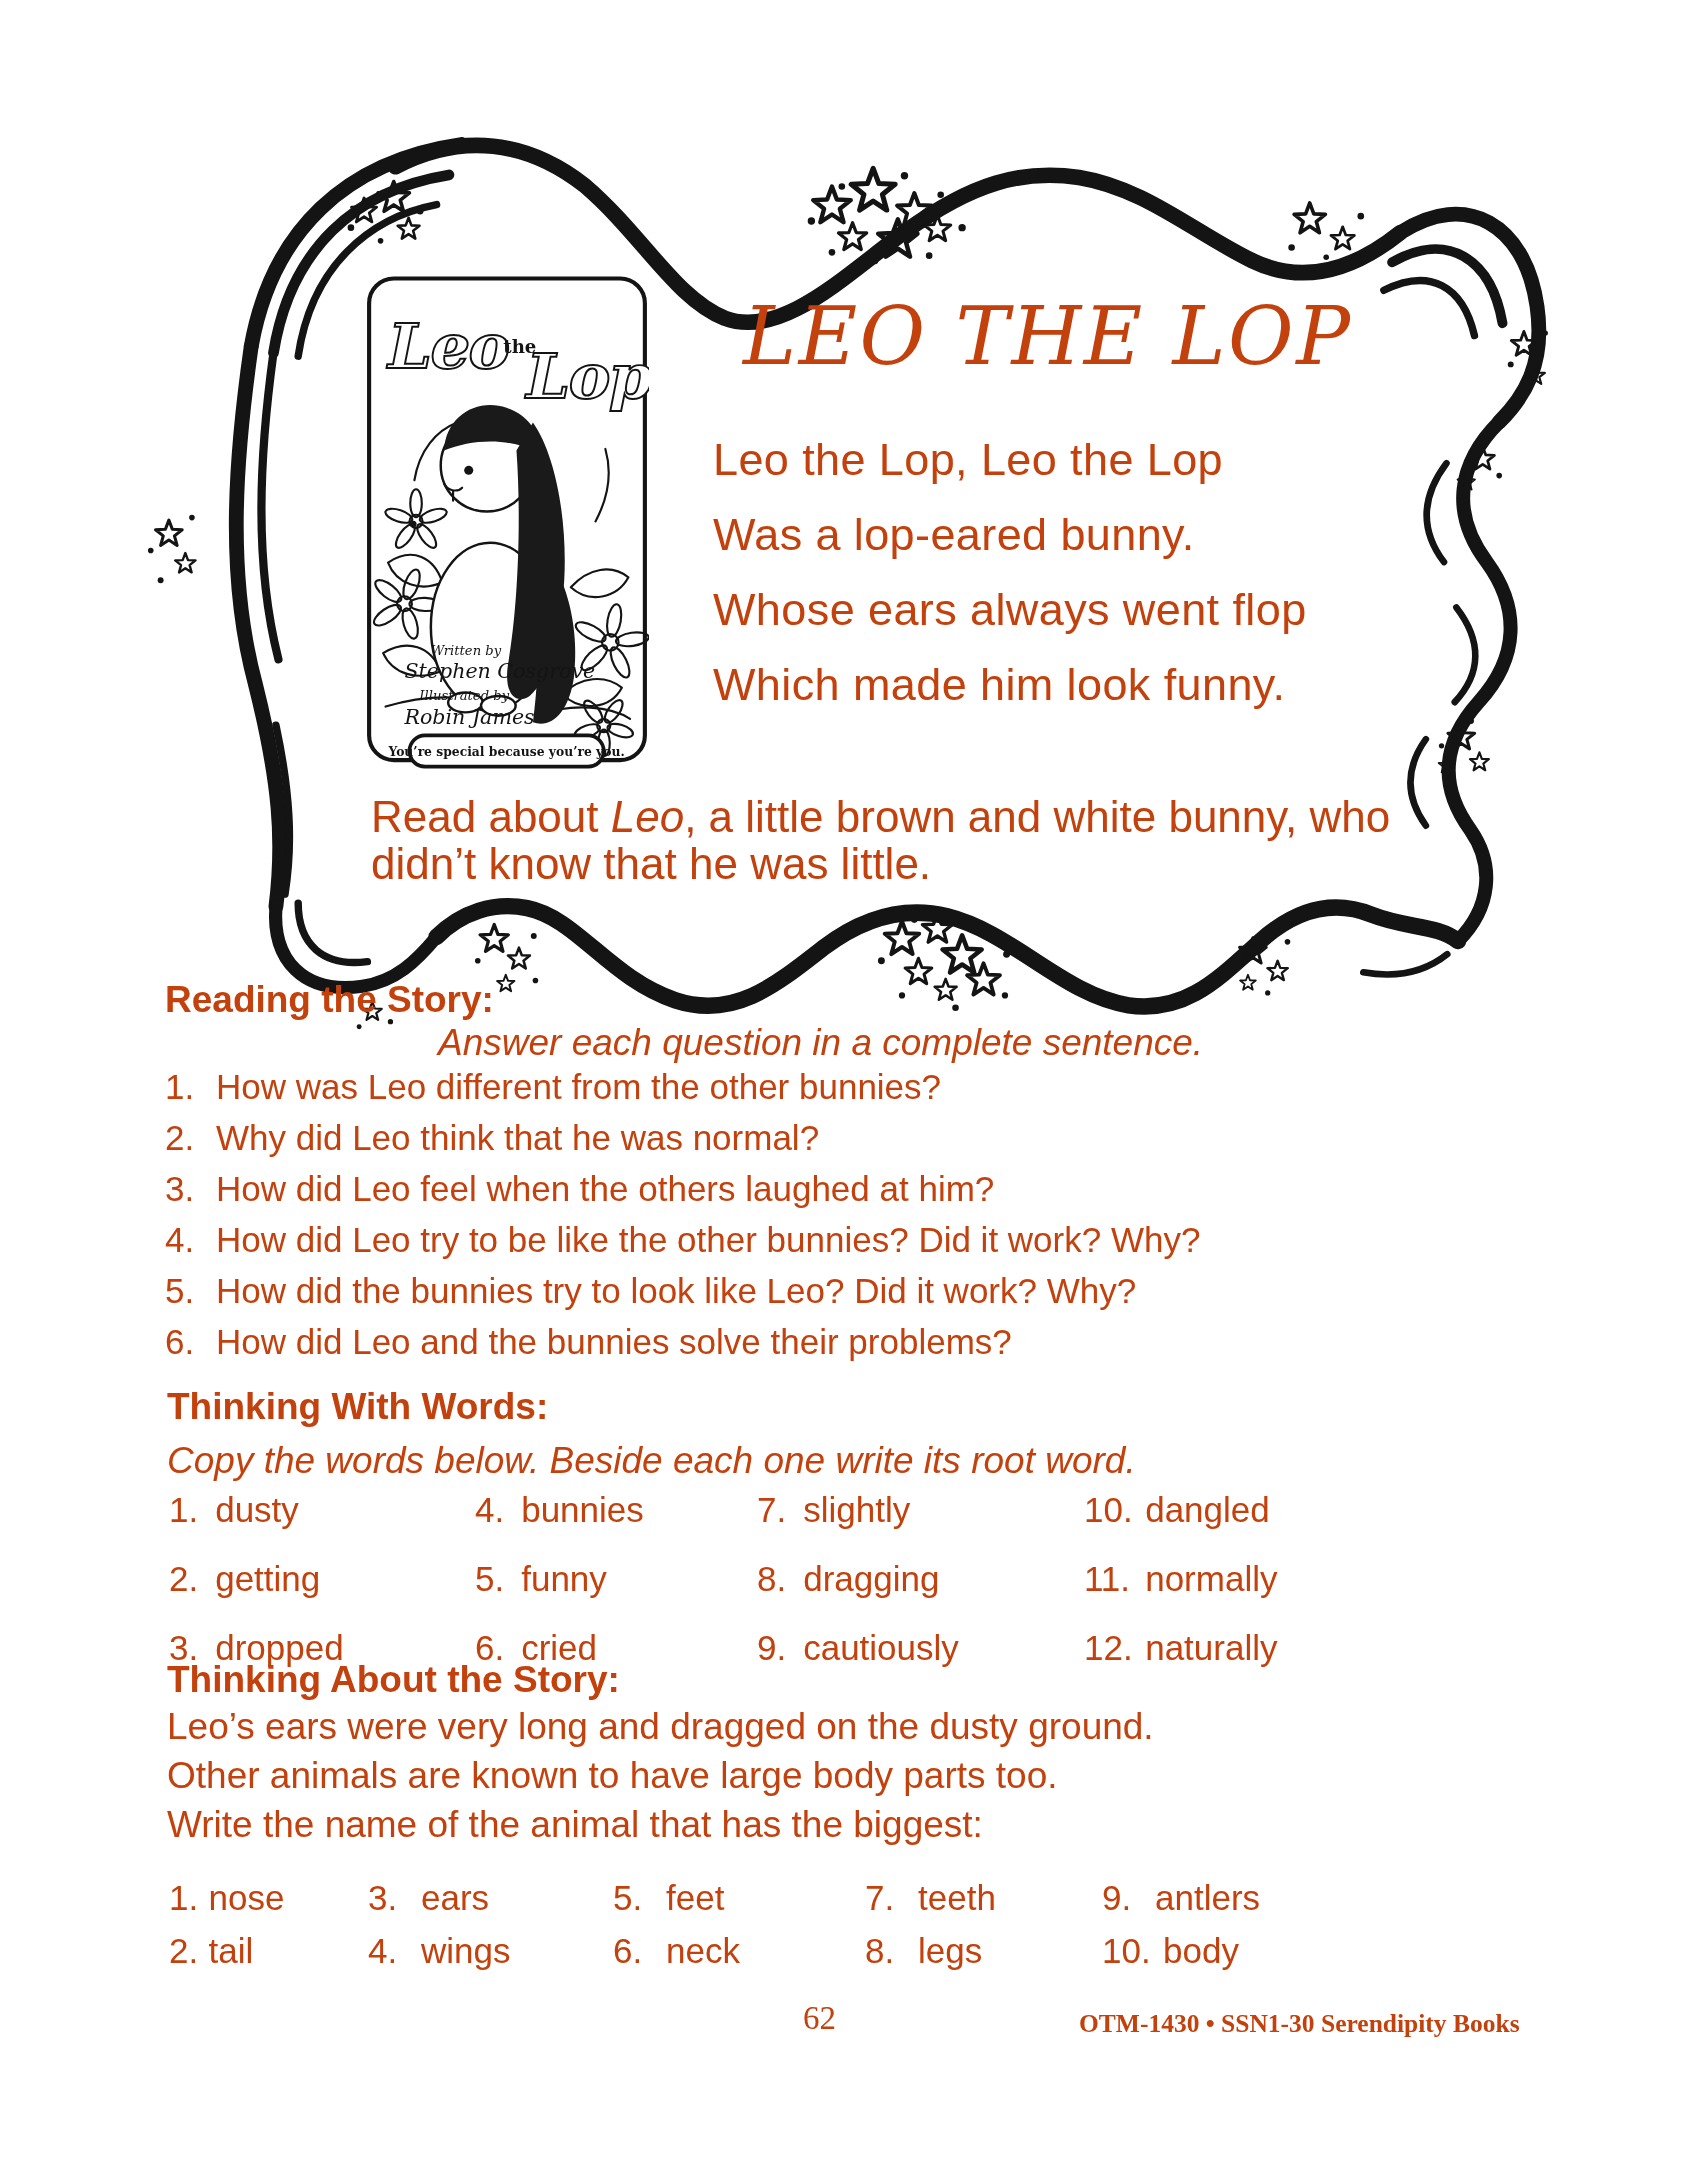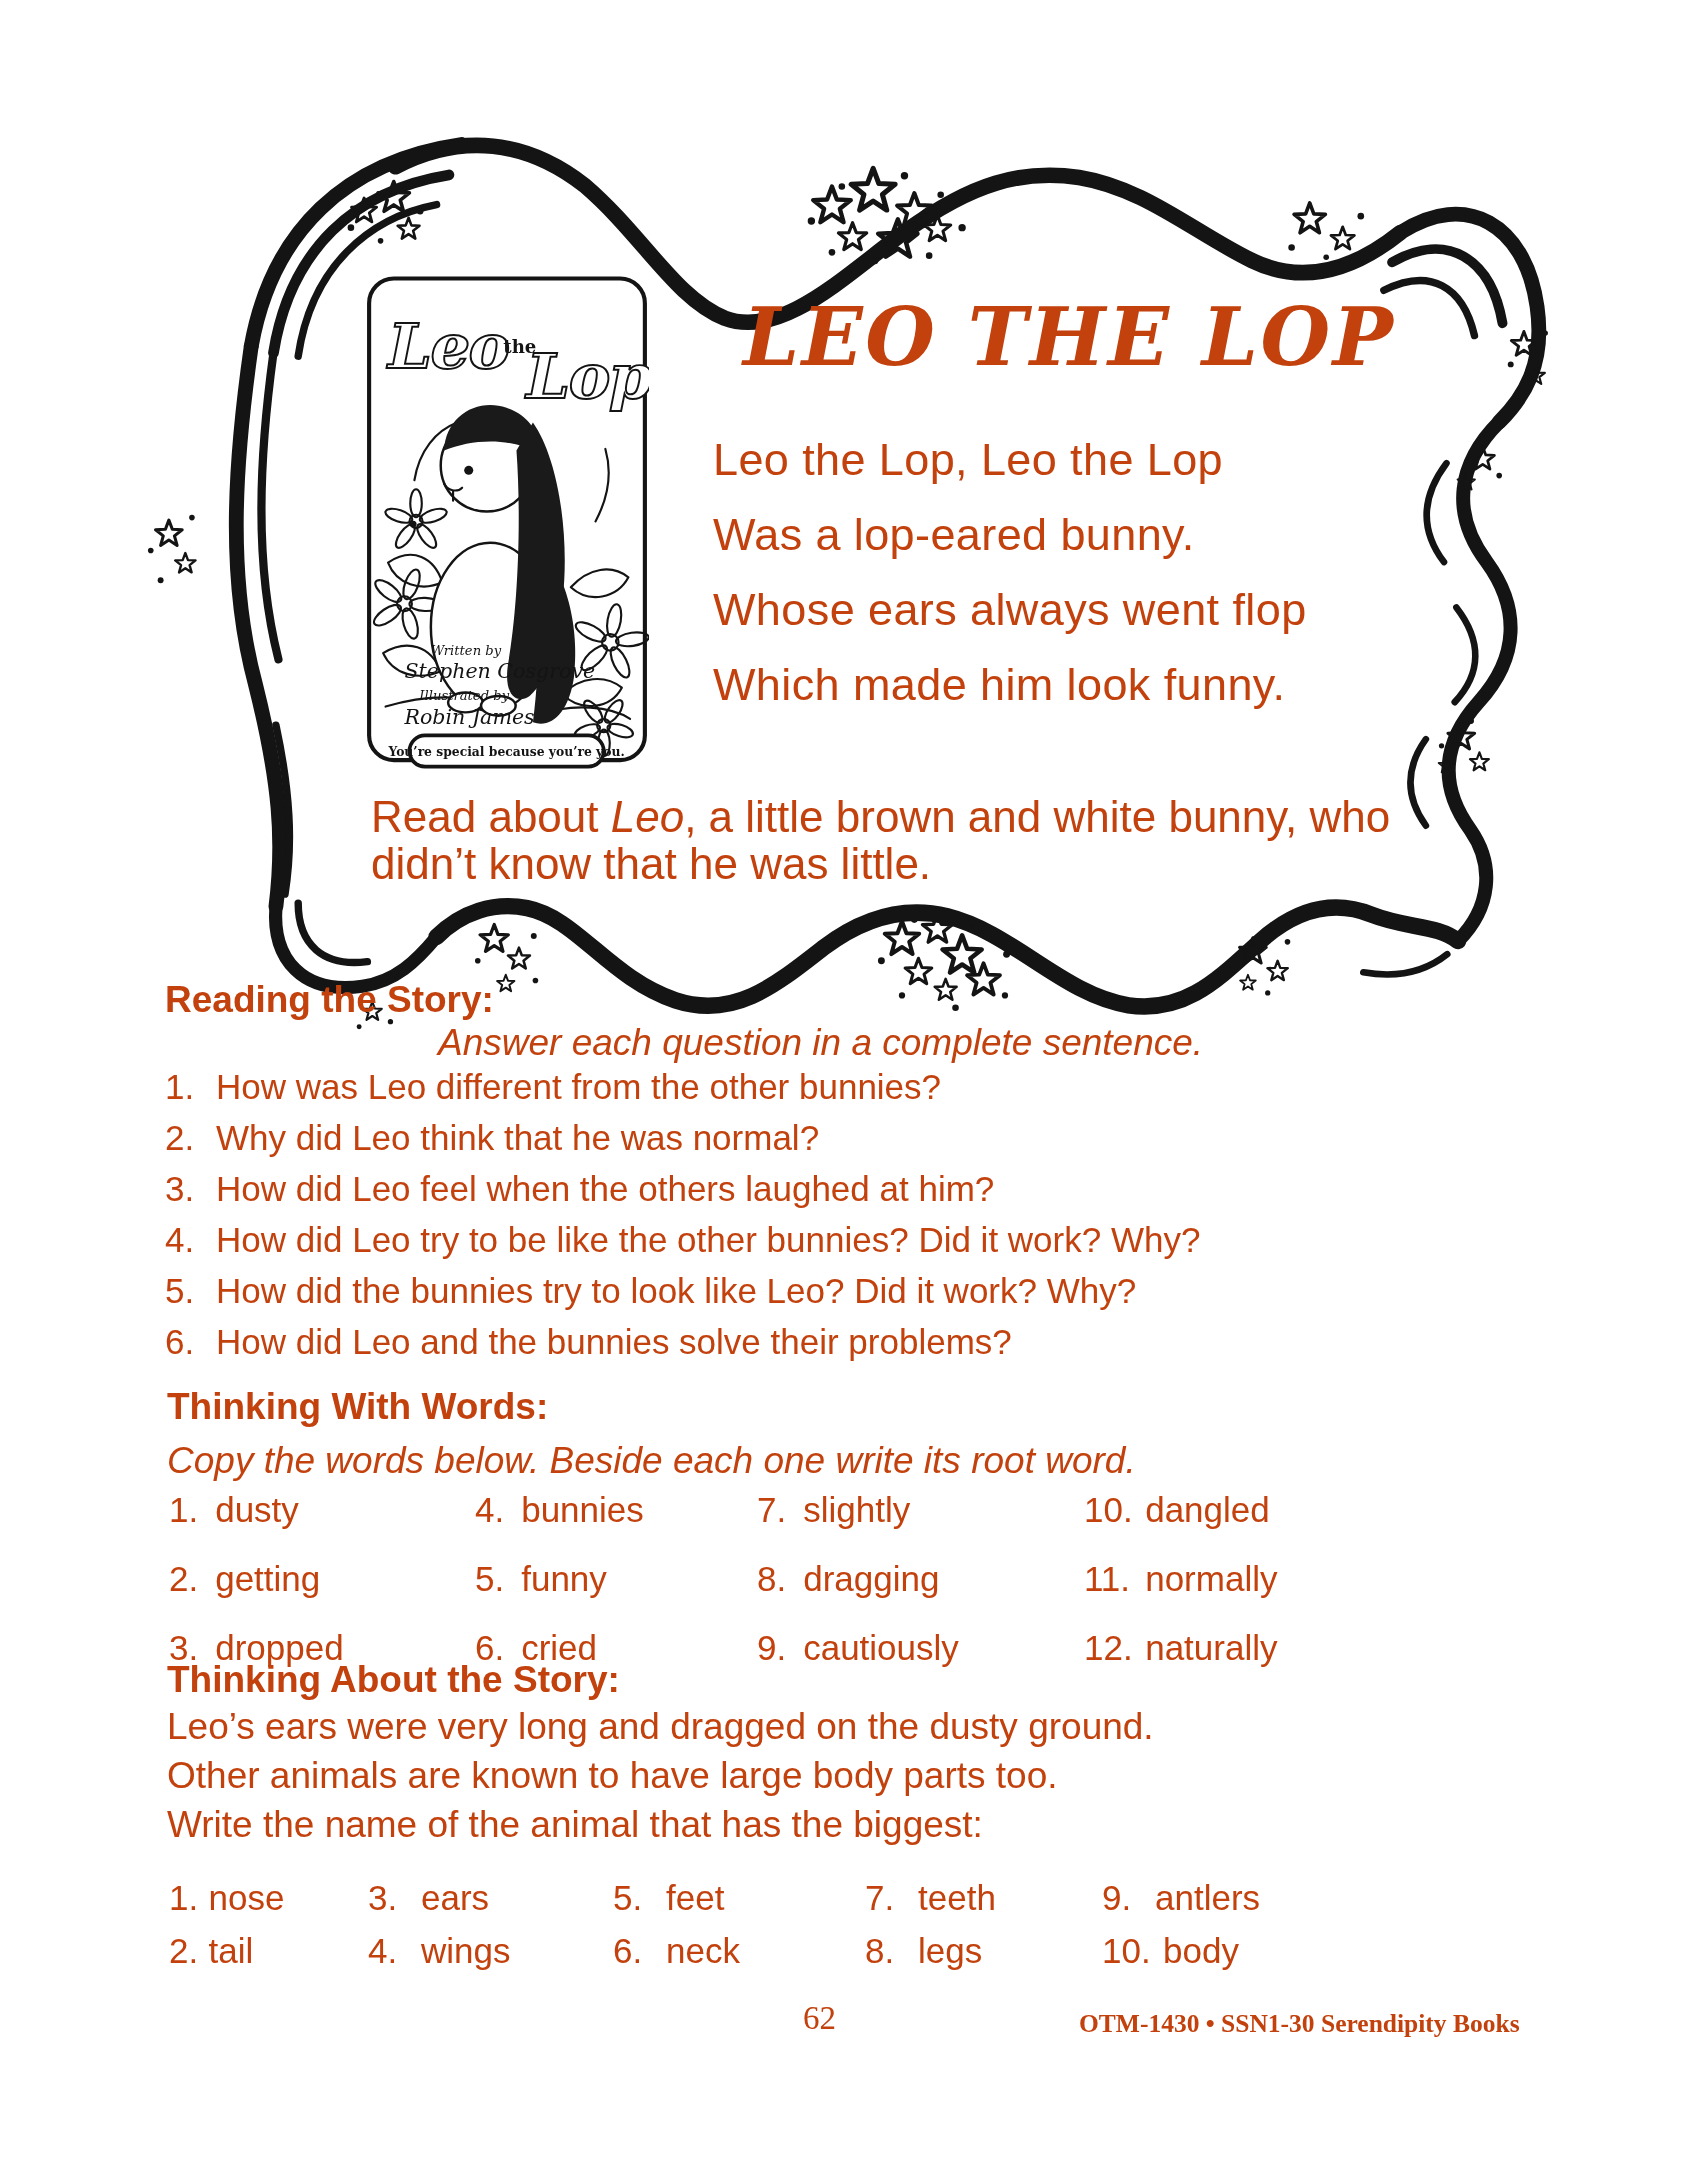--- a/index.html
+++ b/index.html
@@ -7,21 +7,21 @@
     position:relative; width:1687px; height:2183px; background:#ffffff;
     font-family:"Liberation Sans", sans-serif; color:#c2410c; overflow:hidden;
   }
   svg text{font-family:"DejaVu Serif", serif;}
   .frame-svg{position:absolute; left:0; top:0;}
   
   .cover{position:absolute; left:365px; top:274px; width:284px; height:503px;}
   
   .main-title{
     position:absolute; left:743px; top:290px; margin:0;
-    font-family:"DejaVu Serif", serif; font-style:italic; font-weight:bold;
+    font-family:"DejaVu Serif", serif; font-style:italic; font-weight:normal;
     font-size:80px; letter-spacing:2.5px; white-space:nowrap;text-align:center;
   }
   .poem{position:absolute; left:713px; top:422px; font-size:45px; line-height:75px; letter-spacing:0.4px; white-space:nowrap;}
   .intro{position:absolute; left:371px; top:793px; font-size:44px; line-height:47px; white-space:nowrap;}
   .intro .it{font-style:italic;}
   
   .sec-head{position:absolute; margin:0; font-size:37px; font-weight:bold; white-space:nowrap;}
   #h-reading{left:165px; top:979px;}
   #h-working{left:167px; top:1386px;}
   #h-thinking{left:167px; top:1659px;}

